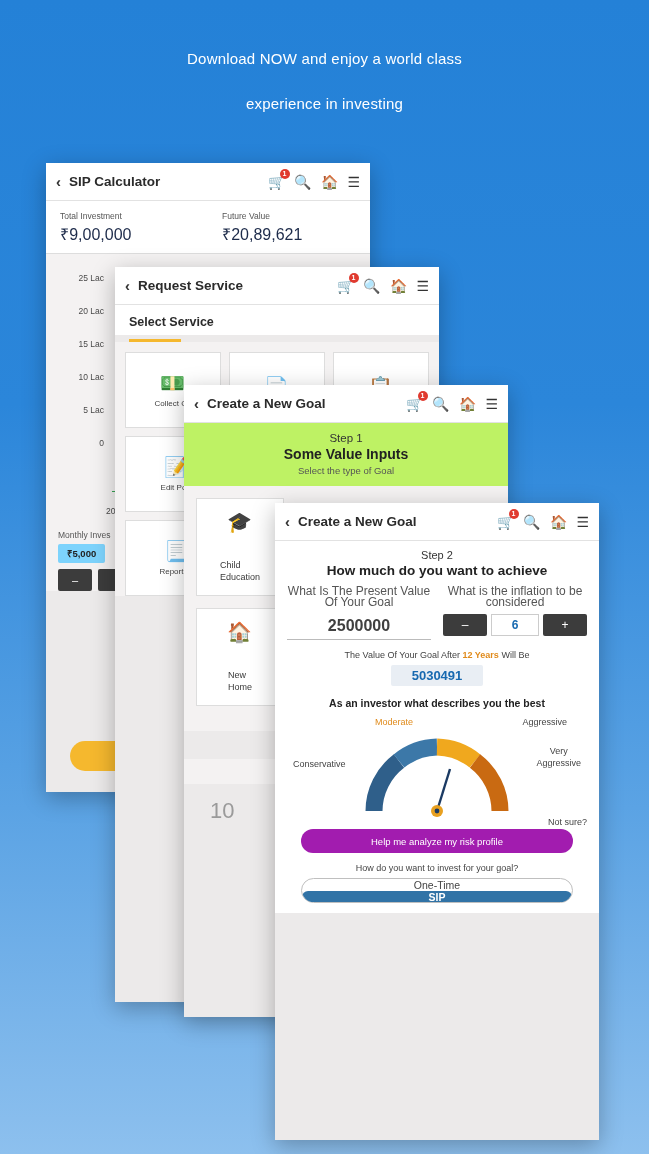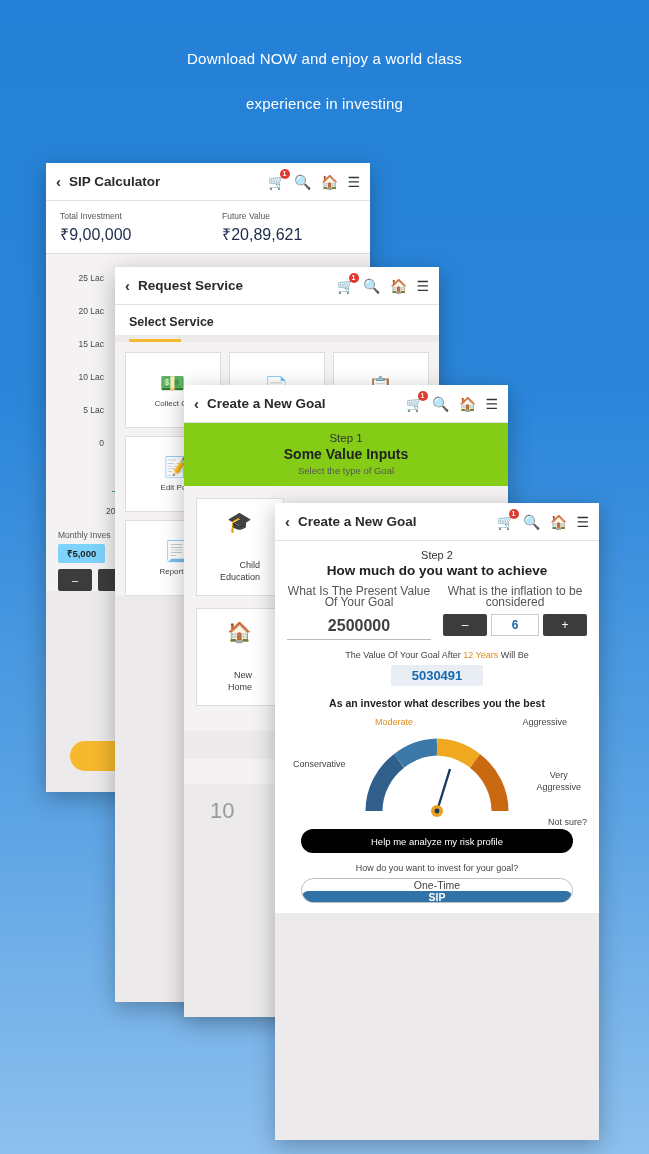--- a/index.html
+++ b/index.html
@@ -132,31 +132,31 @@
   .svc-wide {
     width: 104px; background: #fff; border: 1px solid #ddd;
     height: 76px; display: flex; flex-direction: column;
     align-items: center; justify-content: center; gap: 6px;
   }
   .svc-wide .cap { font-size: 8px; color: #444; text-align: center; }
   .glyph { font-size: 20px; line-height: 1; }
 
   
   #phone-goal1 { left: 184px; top: 385px; width: 324px; height: 632px; }
-  .step-head { background: #84cc16; text-align: center; padding: 9px 0 10px 0; }
+  .step-head { background: #bef264; text-align: center; padding: 9px 0 10px 0; }
   .step-head .s1 { font-size: 11.5px; color: #333; }
   .step-head .s2 { font-size: 14px; font-weight: bold; color: #222; margin-top: 2px; }
   .step-head .s3 { font-size: 9.5px; color: #555; margin-top: 3px; }
   .goal-grid { display: flex; gap: 10px; padding: 12px 12px 0 12px; background: #f4f2f2; }
   .goal-card {
     width: 88px; background: #fff; border: 1px solid #ddd;
     height: 98px; display: flex; flex-direction: column;
     align-items: center; justify-content: center; gap: 8px;
   }
-  .goal-card .cap { font-size: 9px; color: #3a3a3a; text-align: right; line-height: 12px; margin-top: 19px; }
+  .goal-card .cap { font-size: 9px; color: #3a3a3a; text-align: left; line-height: 12px; margin-top: 19px; }
   .goal-field {
     background: #f4f2f2; padding: 14px 12px 0 12px;
     font-size: 9.5px; color: #555; text-align: right;
   }
   .big-num {
     font-size: 22px; color: #9a9a9a; padding: 14px 0 0 26px;
   }
 
   
   #phone-goal2 { left: 275px; top: 503px; width: 324px; height: 637px; }
@@ -175,36 +175,36 @@
     width: 44px; height: 22px; background: #3c3c3c; color: #fff;
     font-size: 12px; display: flex; align-items: center; justify-content: center;
     border-radius: 2px;
   }
   .infl .num {
     flex: 1; height: 22px; border: 1px solid #ccc; color: #1769b0;
     font-size: 12px; font-weight: bold;
     display: flex; align-items: center; justify-content: center;
   }
   .afterline { text-align: center; font-size: 9px; color: #444; margin-top: 10px; }
-  .afterline .yr { color: #e08b1c; }
+  .afterline .yr { color: #e08b1c; font-weight: bold; }
   .goalval {
     margin: 5px auto 0 auto; width: 92px; background: #e9eef4;
     color: #1769b0; font-size: 13px; font-weight: bold;
     text-align: center; padding: 3px 0; border-radius: 2px;
   }
   .desc-q { text-align: center; font-size: 10.5px; font-weight: bold; color: #222; margin-top: 11px; }
   .gauge-wrap { position: relative; height: 112px; margin-top: 6px; }
   .lbl-moderate { position: absolute; left: 88px; top: 2px; font-size: 9px; color: #e08b1c; }
   .lbl-aggr { position: absolute; right: 20px; top: 2px; font-size: 9px; color: #444; }
   .lbl-cons { position: absolute; left: 6px; top: 44px; font-size: 9px; color: #444; }
-  .lbl-vaggr { position: absolute; right: 6px; top: 54px; font-size: 9px; color: #444; text-align: center; line-height: 12px; }
+  .lbl-vaggr { position: absolute; right: 6px; top: 30px; font-size: 9px; color: #444; text-align: center; line-height: 12px; }
   .lbl-notsure { position: absolute; left: 0; right: 0; bottom: 0; text-align: right; font-size: 9px; color: #444; }
   .gauge { position: absolute; left: 50%; top: 18px; transform: translateX(-50%); }
   .risk-btn {
-    margin: 2px 14px 0 14px; background: #000000; color: #fff;
+    margin: 2px 14px 0 14px; background: #a21caf; color: #fff;
     font-size: 9.5px; height: 24px; border-radius: 12px;
     display: flex; align-items: center; justify-content: center;
   }
   .invest-q { text-align: center; font-size: 9px; color: #444; margin-top: 10px; }
   .seg {
     display: flex; margin: 5px 14px 0 14px; border: 1px solid #bfbfbf;
     border-radius: 13px; overflow: hidden; height: 25px; flex-direction: column;
   }
   .seg .opt {
     flex: 1; display: flex; align-items: center; justify-content: center;

